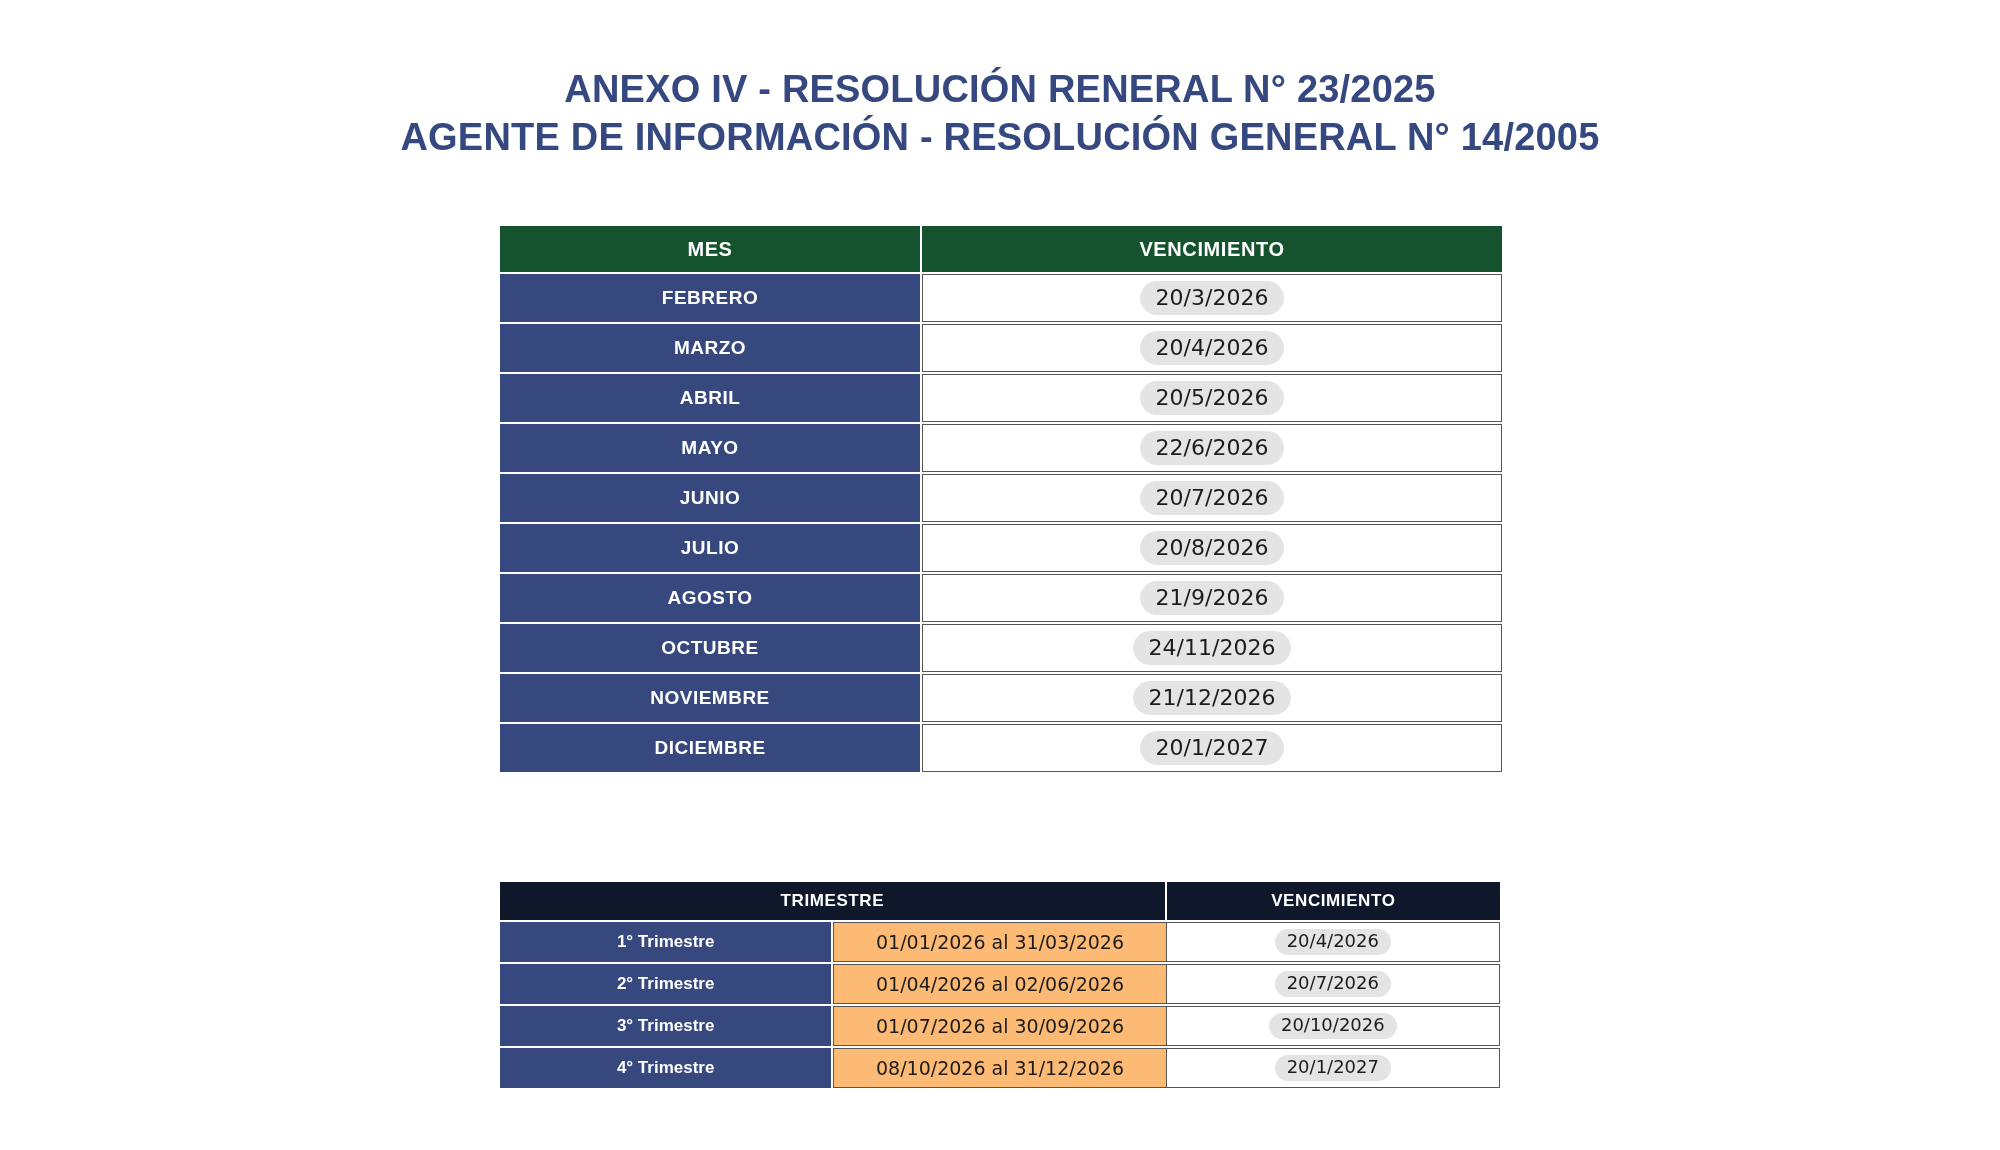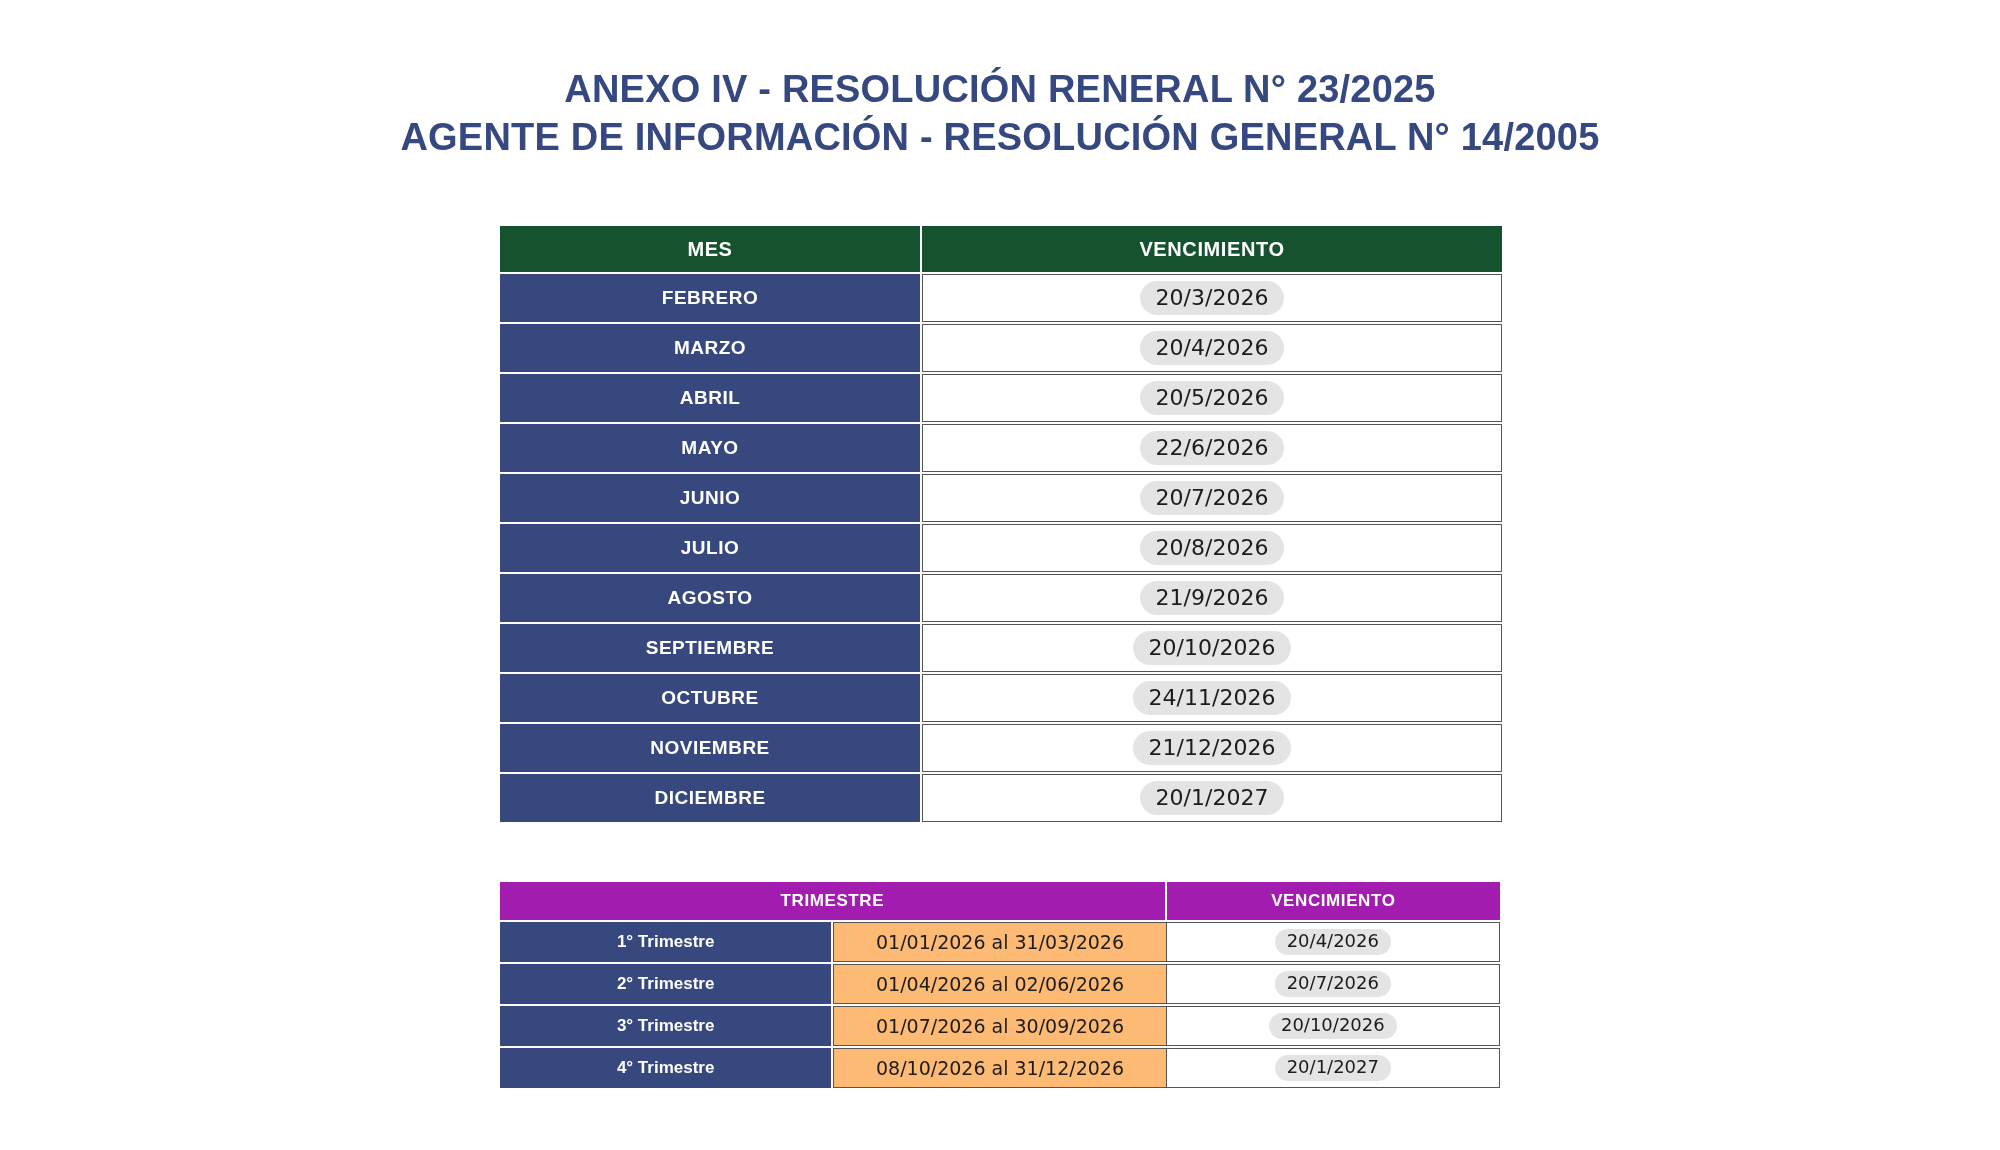--- a/index.html
+++ b/index.html
@@ -110,21 +110,21 @@
   .quarters-table td {
     padding: 0;
     height: 38px;
     vertical-align: middle;
   }
   .q-col-1 { width: 340px; }
   .q-col-2 { width: 468px; }
   .q-col-3 { width: 192px; }
 
   .q-hdr {
-    background: #a21caf;
+    background: #0f172a;
     color: #ffffff;
     font-weight: bold;
     font-size: 17px;
     letter-spacing: 0.6px;
     text-align: center;
     height: 38px;
   }
   .q-hdr.q-hdr-left { border-right: 2px solid #ffffff; }
 
   .q-name-cell {
@@ -201,24 +201,20 @@
         </tr>
         <tr>
           <td class="mes-cell col-mes">JULIO</td>
           <td class="venc-cell col-venc"><span class="pill">20/8/2026</span></td>
         </tr>
         <tr>
           <td class="mes-cell col-mes">AGOSTO</td>
           <td class="venc-cell col-venc"><span class="pill">21/9/2026</span></td>
         </tr>
         <tr>
-          <td class="mes-cell col-mes">SEPTIEMBRE</td>
-          <td class="venc-cell col-venc"><span class="pill">20/10/2026</span></td>
-        </tr>
-        <tr>
           <td class="mes-cell col-mes">OCTUBRE</td>
           <td class="venc-cell col-venc"><span class="pill">24/11/2026</span></td>
         </tr>
         <tr>
           <td class="mes-cell col-mes">NOVIEMBRE</td>
           <td class="venc-cell col-venc"><span class="pill">21/12/2026</span></td>
         </tr>
         <tr>
           <td class="mes-cell col-mes">DICIEMBRE</td>
           <td class="venc-cell col-venc"><span class="pill">20/1/2027</span></td>

